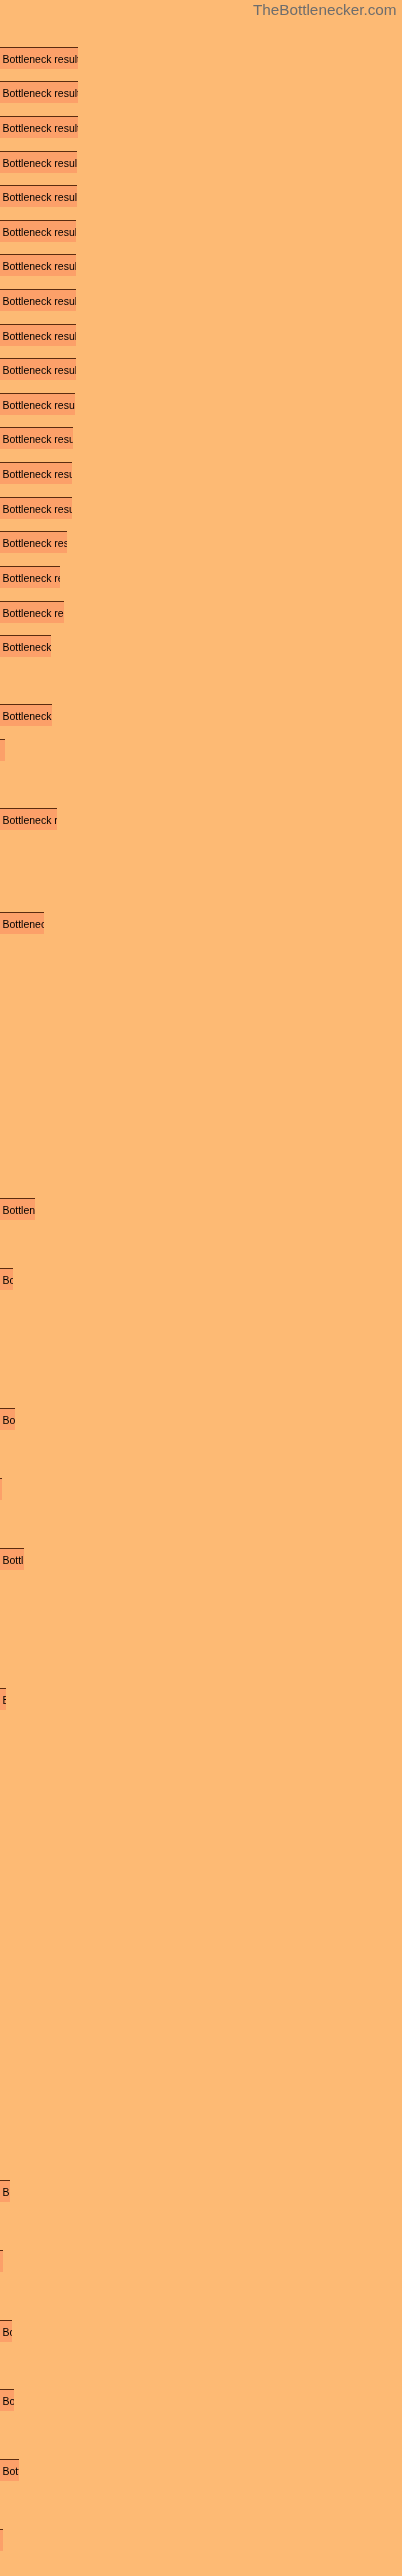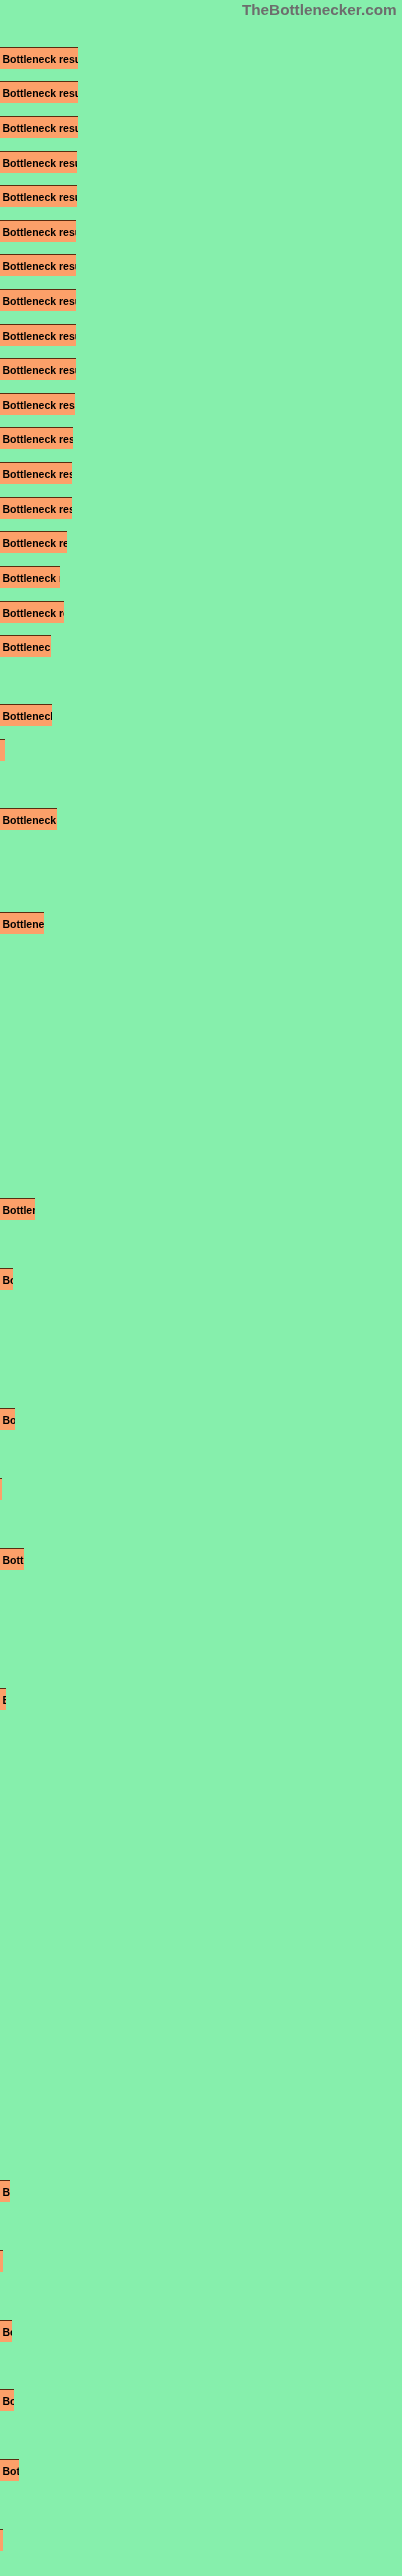--- a/index.html
+++ b/index.html
@@ -16,22 +16,21 @@
     font-family: "Liberation Sans", sans-serif;
     -webkit-font-smoothing: antialiased;
   }
 
   #chart-root {
     position: absolute;
     left: 0;
     top: 0;
     width: 403px;
     height: 2576px;
-    background: #86efac;
-    font-weight: bold;
+    background: #fdba74;
   }
 
   
   #site-title {
     position: absolute;
     right: 6.4px;
     top: 0.8px;
     font-size: 15.3px;
     line-height: 17.7px;
     color: #6d6d6d;

